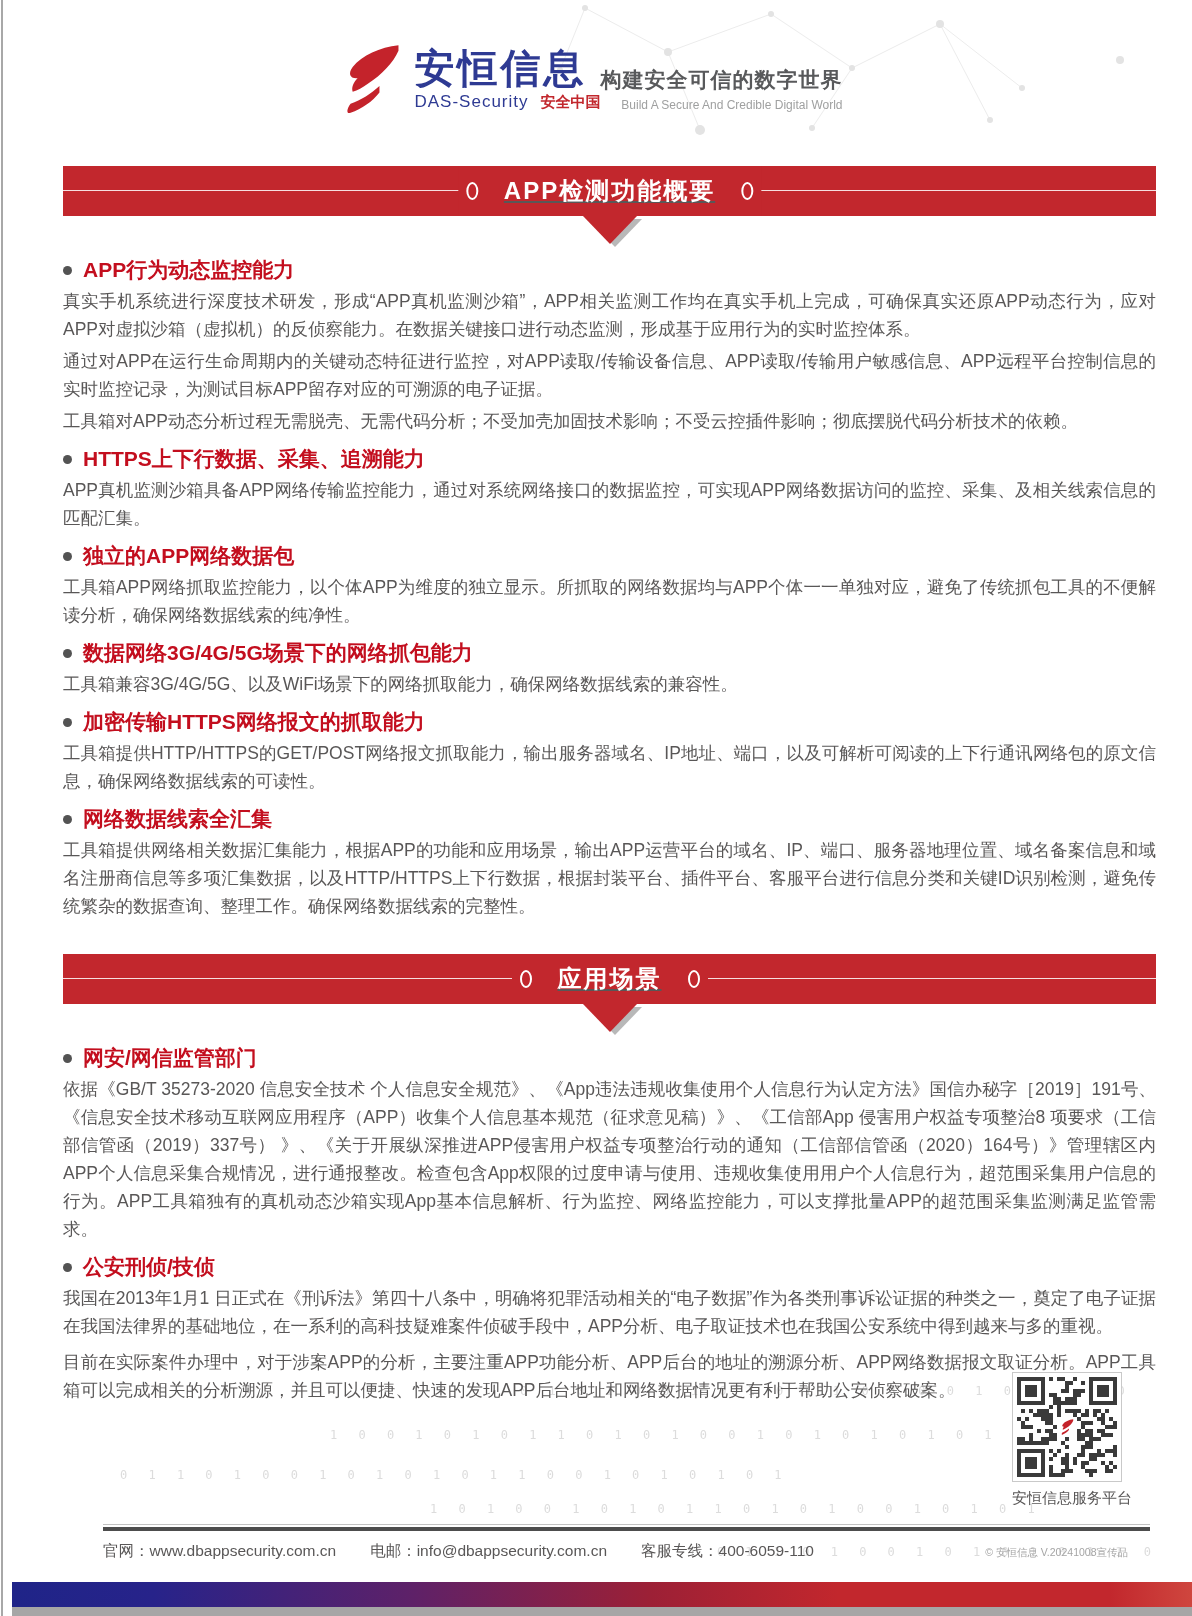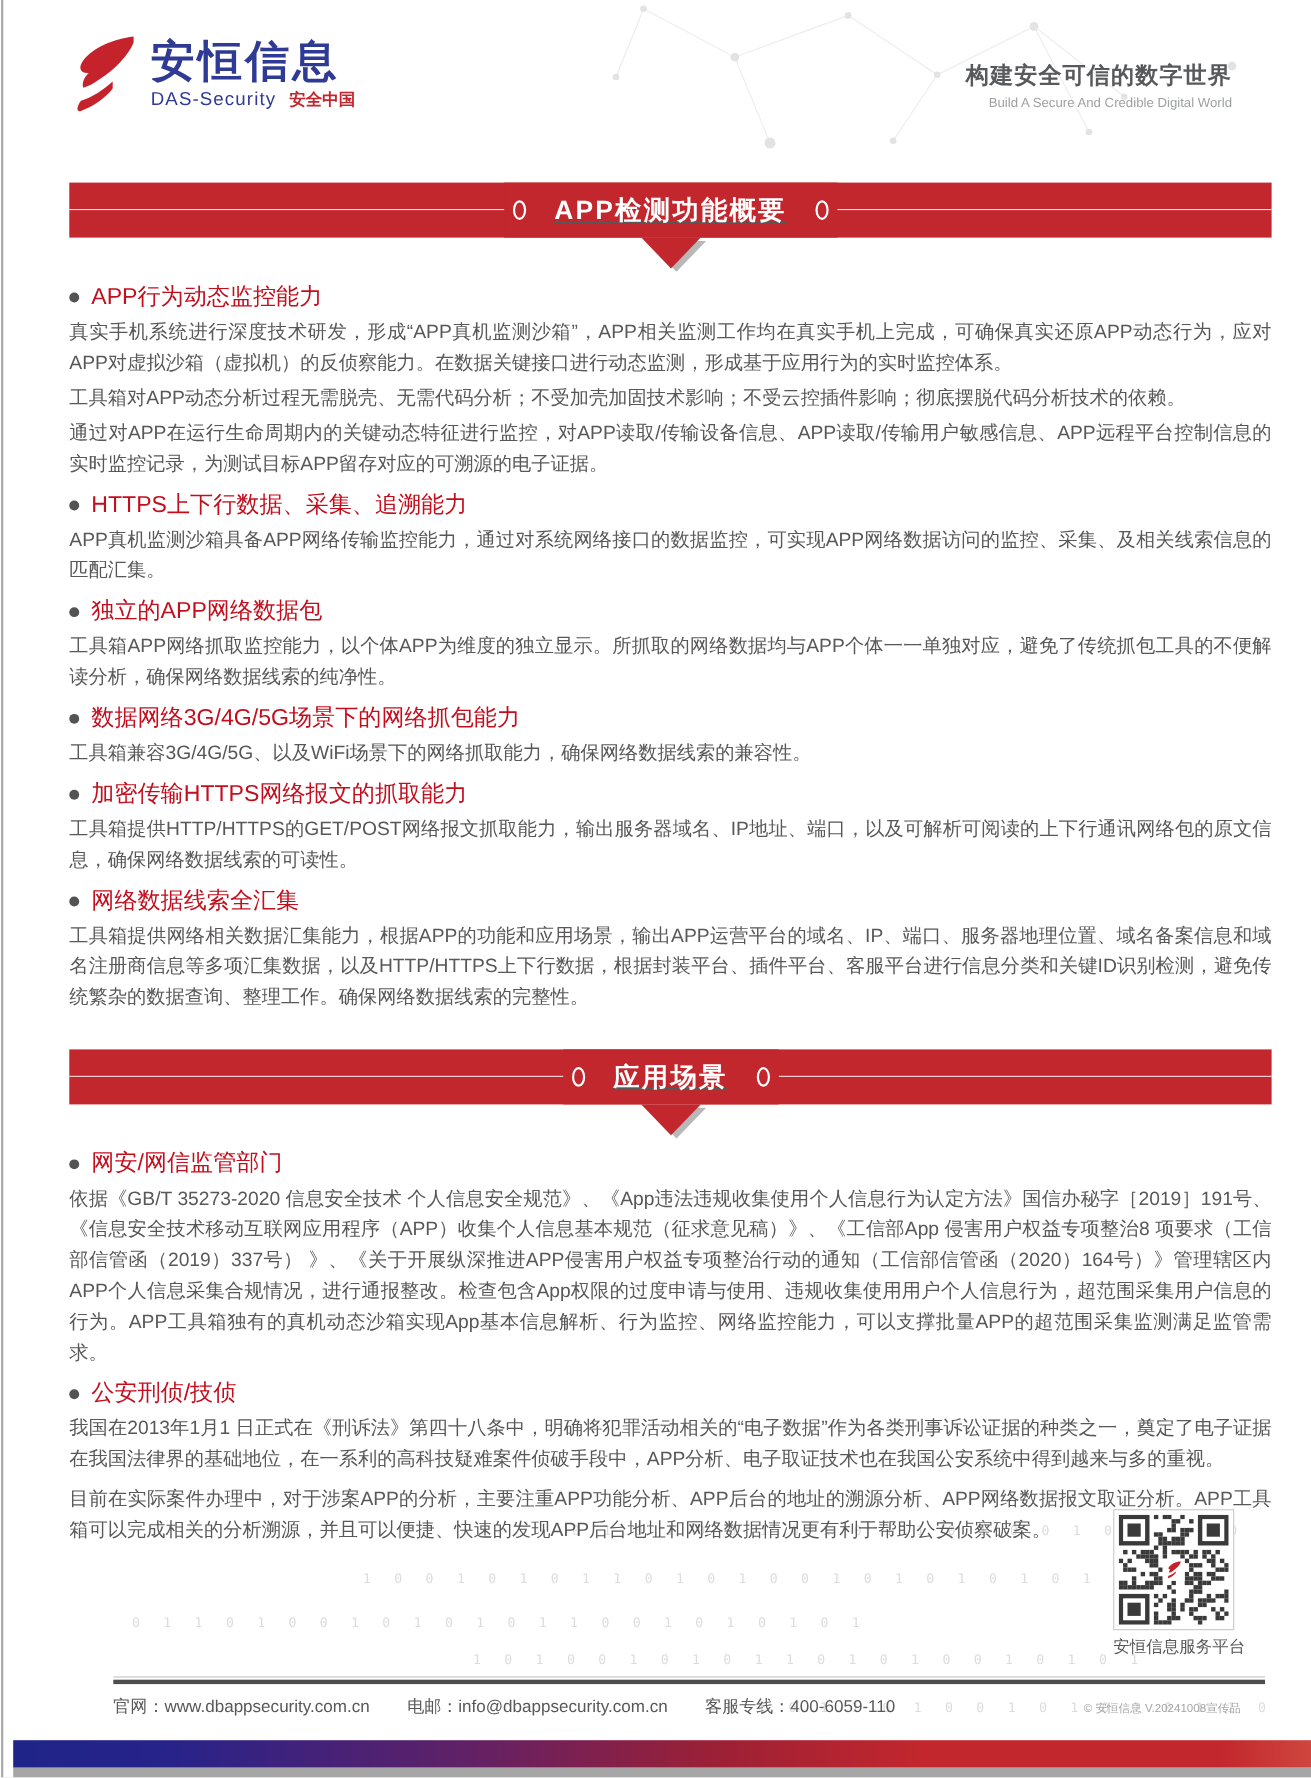--- a/index.html
+++ b/index.html
@@ -5,21 +5,21 @@
   * { margin:0; padding:0; box-sizing:border-box; }
   html,body { background:#e9e9e9; }
   body { font-family:"Liberation Sans","DejaVu Sans",sans-serif; }
   .page { position:relative; width:1192px; height:1616px; background:#fff; overflow:hidden;
           color:var(--text-gray,#595757); margin:0 auto; }
   .left-edge { position:absolute; left:1px; top:0; bottom:0; width:2px; background:#a8a8a8; z-index:1; }
   .decor { position:absolute; z-index:0; }
   .content { position:relative; z-index:1; padding:0 36px 0 63px; }
 
   
-  .hd { display:flex; justify-content:space-between; align-items:flex-start; padding-top:24px; height:132px; }
+  .hd { display:flex; justify-content:center; align-items:flex-start; padding-top:36px; height:132px; }
   .logo-wrap { display:flex; align-items:center; gap:12px; }
   .logo-mark { width:62px; height:86px; }
   .logo-cn { font-size:40px; font-weight:bold; color:var(--logo-blue,#2e3a93); letter-spacing:3px; line-height:1.05; }
   .logo-sub { display:flex; gap:12px; align-items:baseline; margin-top:3px; }
   .logo-en { color:var(--logo-blue,#2e3a93); font-size:17px; letter-spacing:1px; }
   .logo-tag { color:var(--brand-red,#c2272d); font-size:15px; font-weight:bold; }
   .slogan { text-align:right; margin-top:30px; margin-right:36px; }
   .slogan-cn { font-size:21px; font-weight:bold; color:#58595b; letter-spacing:1px; }
   .slogan-en { font-size:12px; color:var(--muted-gray,#9fa0a0); margin-top:4px; }
 
@@ -31,21 +31,21 @@
   .ring { width:12px; height:18px; border:2px solid #fff; border-radius:50%; flex:none; }
   .banner-title { color:#fff; font-size:24px; font-weight:bold; letter-spacing:2px; white-space:nowrap; }
   .arrow-wrap { position:relative; height:30px; }
   .arr { position:absolute; left:50%; top:0; width:0; height:0;
          border-left:27px solid transparent; border-right:27px solid transparent; }
   .arr.shadow { border-top:28px solid #b8b8b8; transform:translateX(-50%) translate(5px,3px); }
   .arr.main { border-top:28px solid var(--brand-red,#c2272d); transform:translateX(-50%); }
 
   
   .item-title { display:flex; align-items:center; gap:11px; color:var(--heading-red,#c30e1e);
-                font-size:21px; font-weight:normal; line-height:24px; margin:12px 0 5px; }
+                font-size:21px; font-weight:bold; line-height:24px; margin:12px 0 5px; }
   .bullet { width:9px; height:9px; border-radius:50%; background:#535353; flex:none; }
   .item p { font-size:17.5px; line-height:28px; margin:0 0 4px; text-align:justify; color:var(--text-gray,#595757); }
   .sec2 .item p { margin-bottom:8px; }
 
   
   .qr-block { position:absolute; top:1372px; left:1012px; width:130px; text-align:left; z-index:2; }
   .qr-box { position:relative; display:inline-block; background:#fff; border:1px solid #c9c9c9; padding:4px; line-height:0; }
   .qr-logo { position:absolute; left:50%; top:50%; transform:translate(-50%,-50%); width:20px; height:20px;
              background:#fff; display:flex; align-items:center; justify-content:center; }
   .qr-caption { font-size:15px; color:var(--text-gray,#595757); margin-top:7px; white-space:nowrap; line-height:1.2; }
@@ -135,22 +135,22 @@
         <span class="arr shadow"></span>
         <span class="arr main"></span>
       </div>
 
       <article class="item">
         <h3 class="item-title">
           <span class="bullet"></span>
           <span>APP行为动态监控能力</span>
         </h3>
         <p>真实手机系统进行深度技术研发，形成“APP真机监测沙箱”，APP相关监测工作均在真实手机上完成，可确保真实还原APP动态行为，应对APP对虚拟沙箱（虚拟机）的反侦察能力。在数据关键接口进行动态监测，形成基于应用行为的实时监控体系。</p>
+        <p>通过对APP在运行生命周期内的关键动态特征进行监控，对APP读取/传输设备信息、APP读取/传输用户敏感信息、APP远程平台控制信息的实时监控记录，为测试目标APP留存对应的可溯源的电子证据。</p>
         <p>工具箱对APP动态分析过程无需脱壳、无需代码分析；不受加壳加固技术影响；不受云控插件影响；彻底摆脱代码分析技术的依赖。</p>
-        <p>通过对APP在运行生命周期内的关键动态特征进行监控，对APP读取/传输设备信息、APP读取/传输用户敏感信息、APP远程平台控制信息的实时监控记录，为测试目标APP留存对应的可溯源的电子证据。</p>
       </article>
 
       <article class="item">
         <h3 class="item-title">
           <span class="bullet"></span>
           <span>HTTPS上下行数据、采集、追溯能力</span>
         </h3>
         <p>APP真机监测沙箱具备APP网络传输监控能力，通过对系统网络接口的数据监控，可实现APP网络数据访问的监控、采集、及相关线索信息的匹配汇集。</p>
       </article>
 

